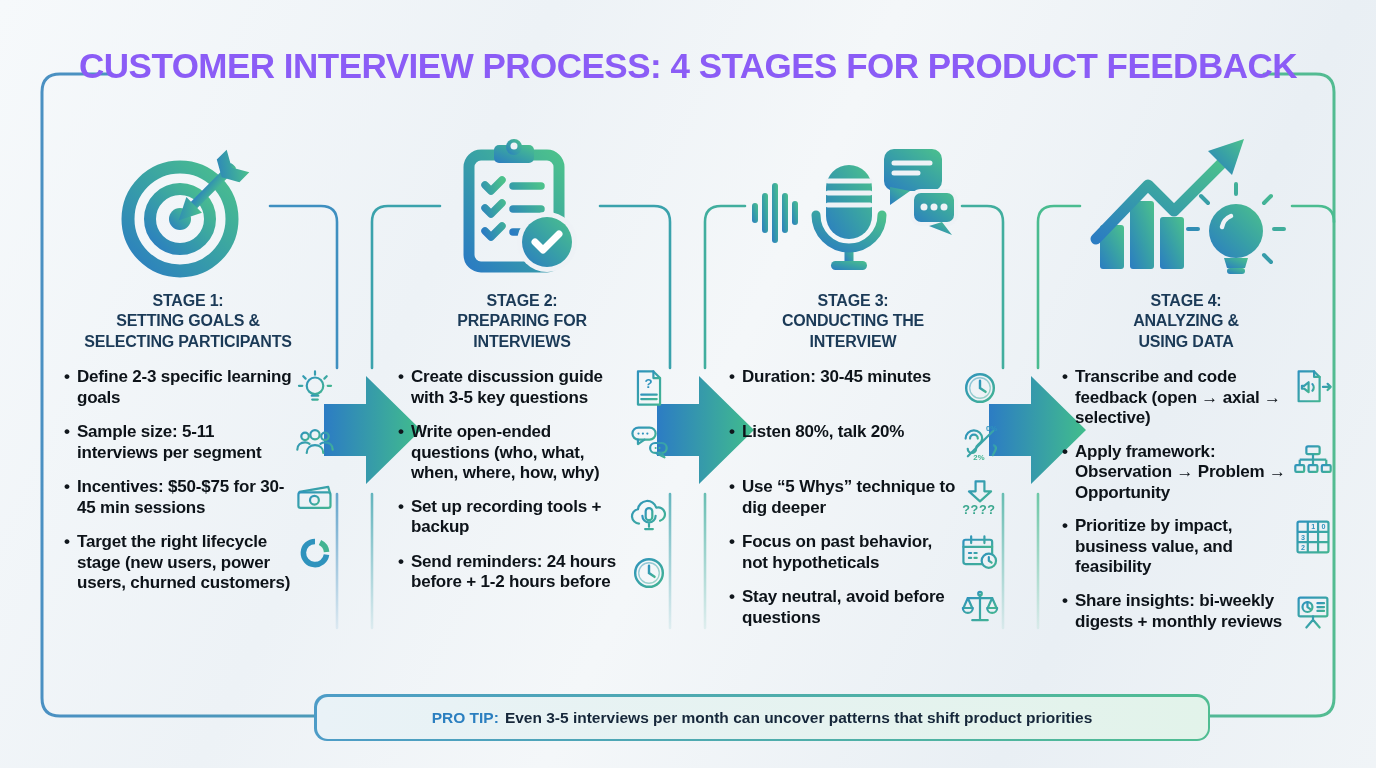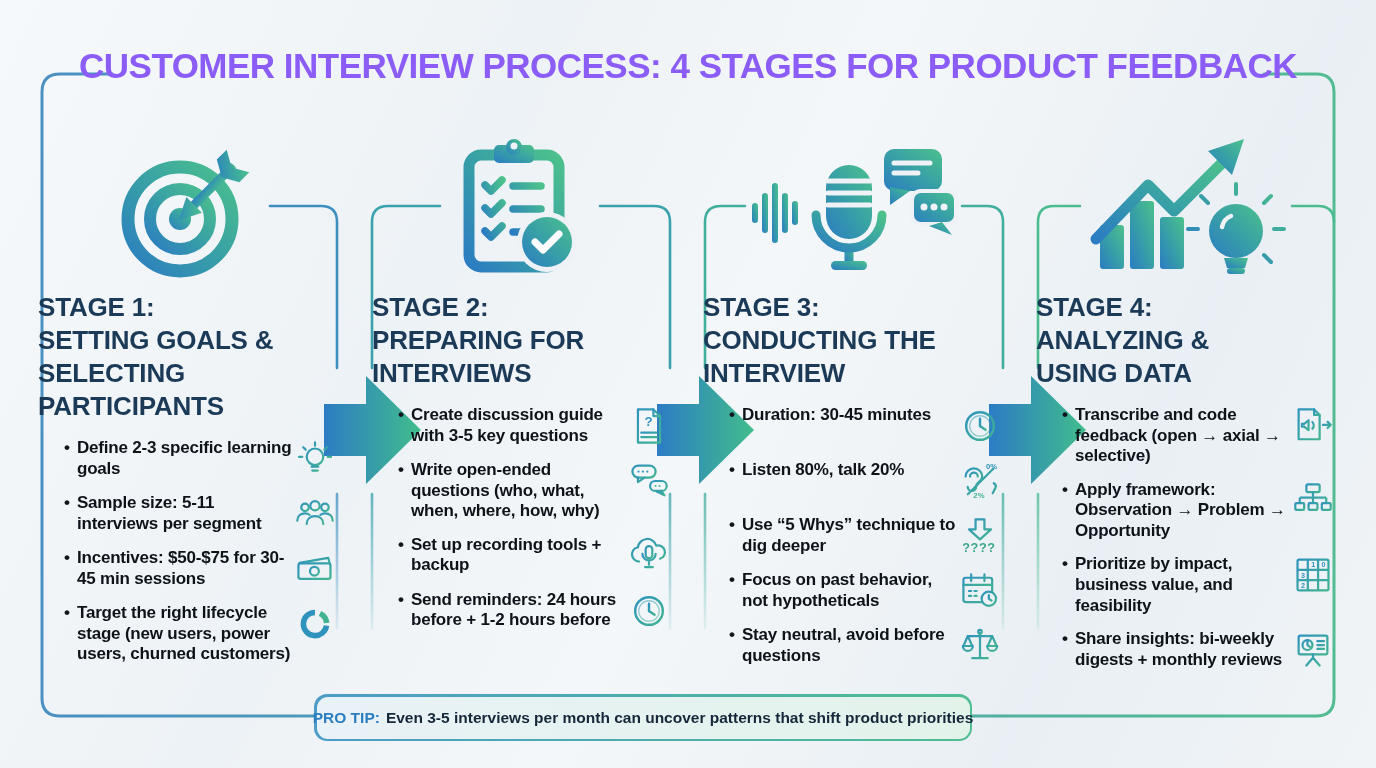--- a/index.html
+++ b/index.html
@@ -8,29 +8,29 @@
     background:linear-gradient(115deg,#f6f9fb 0%,#edf2f6 32%,#f4f7f9 52%,#e9eff4 78%,#f0f4f7 100%);
     font-family:"Liberation Sans","DejaVu Sans",sans-serif;
   }
   .main-title{
     position:absolute;top:46px;left:0;right:0;text-align:center;
     font-size:35px;font-weight:800;color:#8b5cf6;letter-spacing:-.5px;white-space:nowrap;
   }
   #frame-svg{position:absolute;left:0;top:0;}
   .stage{position:absolute;top:133px;width:300px;}
   .icon-wrap{height:152px;display:flex;align-items:center;justify-content:center;}
-  .stage-title{margin-top:6px;text-align:left;font-size:26px;font-weight:800;color:#1b3a57;line-height:1.27;letter-spacing:-.2px;}
+  .stage-title{margin-top:6px;text-align:center;font-size:16px;font-weight:800;color:#1b3a57;line-height:1.27;letter-spacing:-.2px;}
   .bullets{margin-top:15px;display:flex;flex-direction:column;gap:13px;}
   .row{display:flex;align-items:flex-start;}
   .dot{margin:0 7px 0 26px;font-size:17px;line-height:1.2;color:#10161c;font-weight:700;}
   .btext{flex:1;font-size:17px;font-weight:700;color:#0d1319;line-height:1.21;letter-spacing:-.2px;}
   .bicon{width:46px;flex:0 0 46px;display:flex;justify-content:center;}
   .bicon svg{width:42px;height:42px;}
   .tip-outer{
-    position:absolute;left:314px;top:694px;width:658px;height:47px;border-radius:13px;
+    position:absolute;left:314px;top:694px;width:896px;height:47px;border-radius:13px;
     padding:2.5px;background:linear-gradient(90deg,#4d9cc7,#50bd92);box-sizing:border-box;
   }
   .tip-inner{
     width:100%;height:100%;border-radius:11px;
     background:linear-gradient(90deg,#e9f2f7,#e2f3ea);
     display:flex;align-items:center;justify-content:center;
     font-size:15.5px;font-weight:700;color:#16273a;white-space:nowrap;
   }
   .tip-label{color:#2b7fc0;margin-right:6px;}
 </style>

